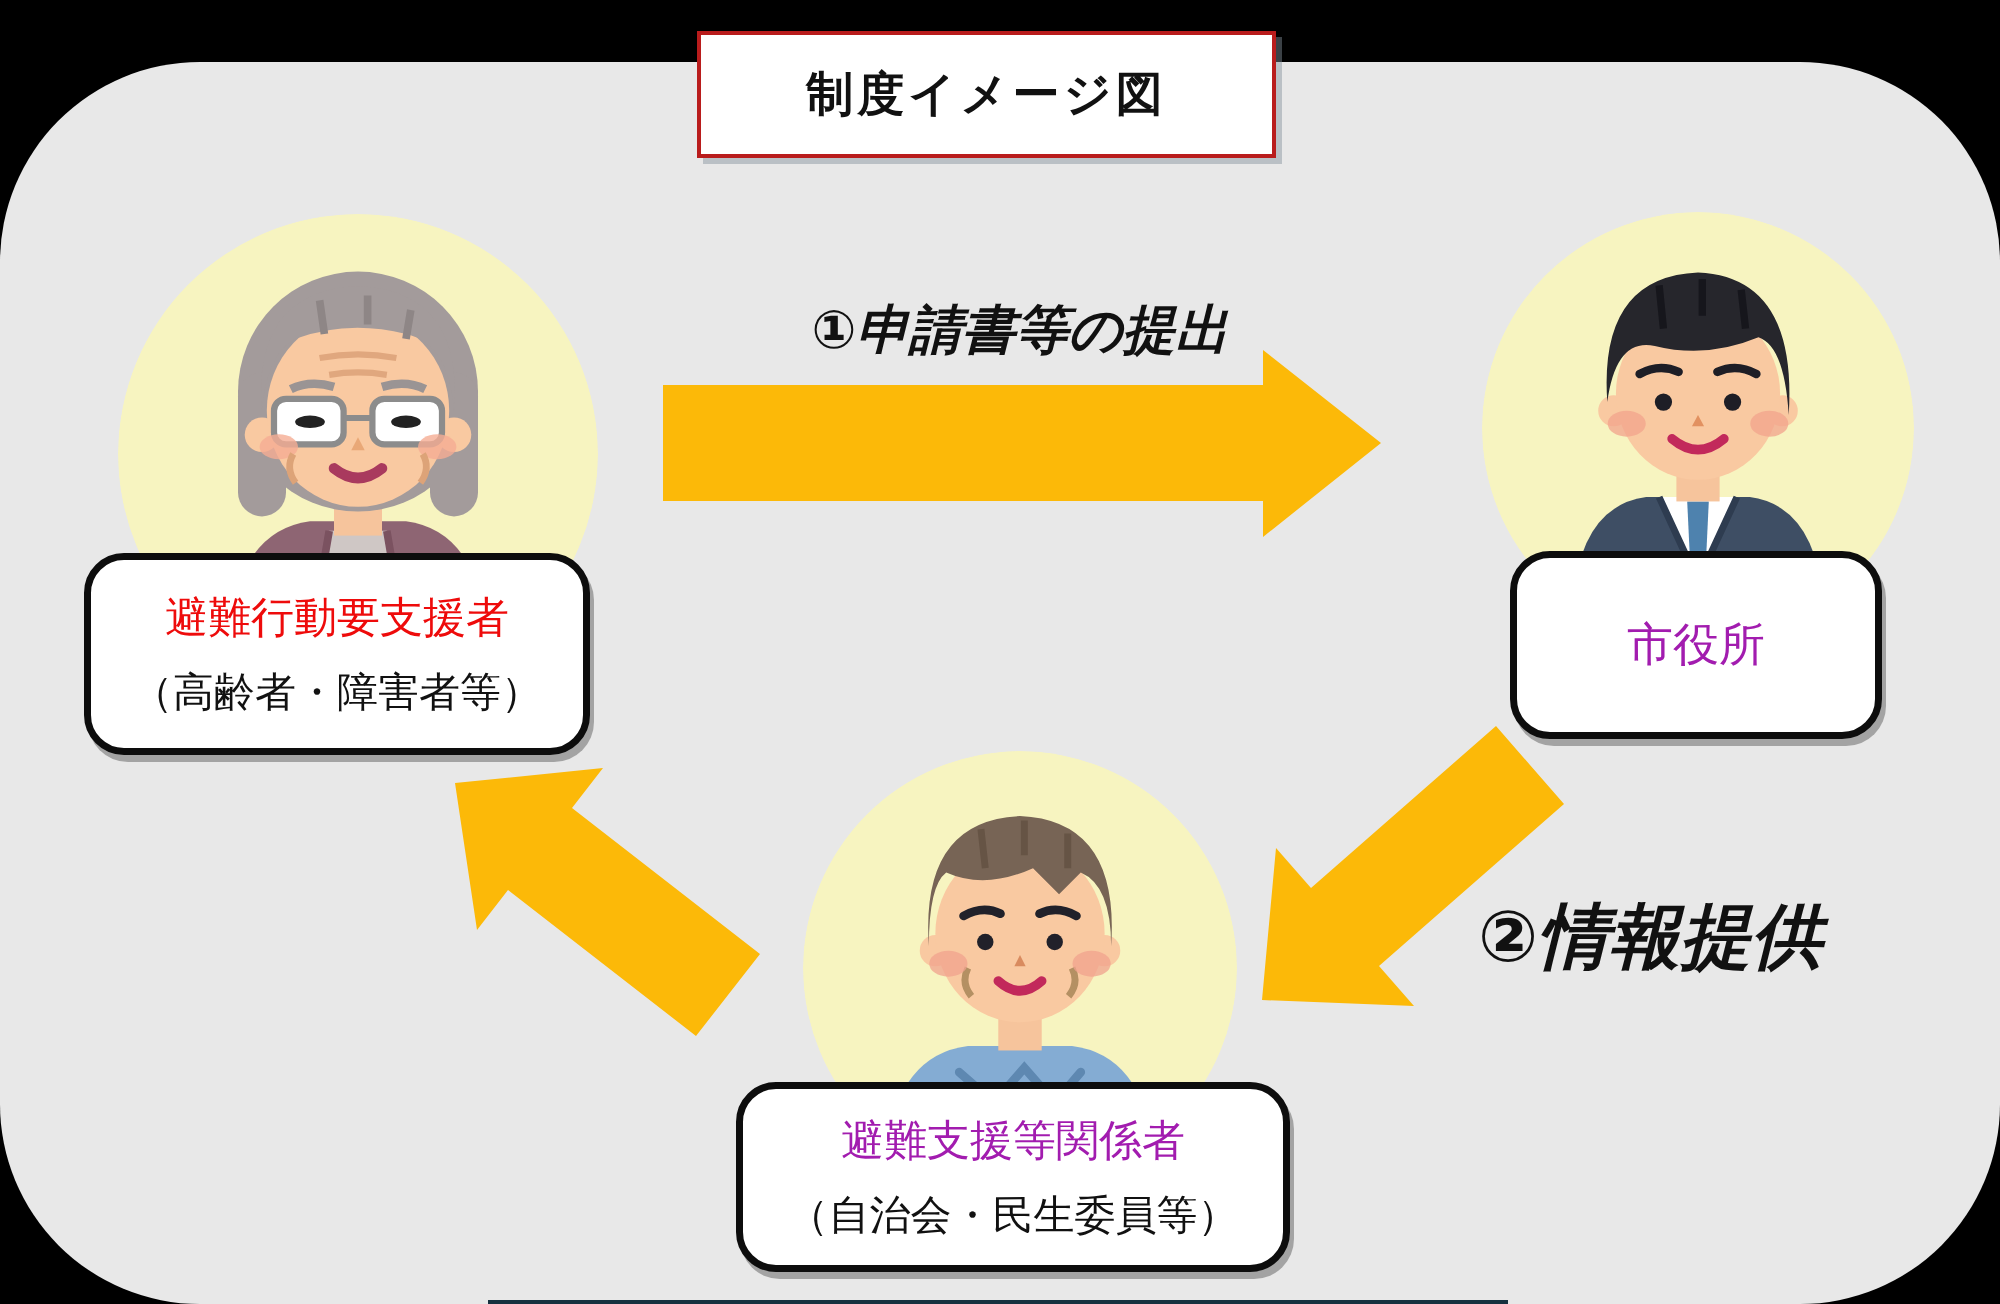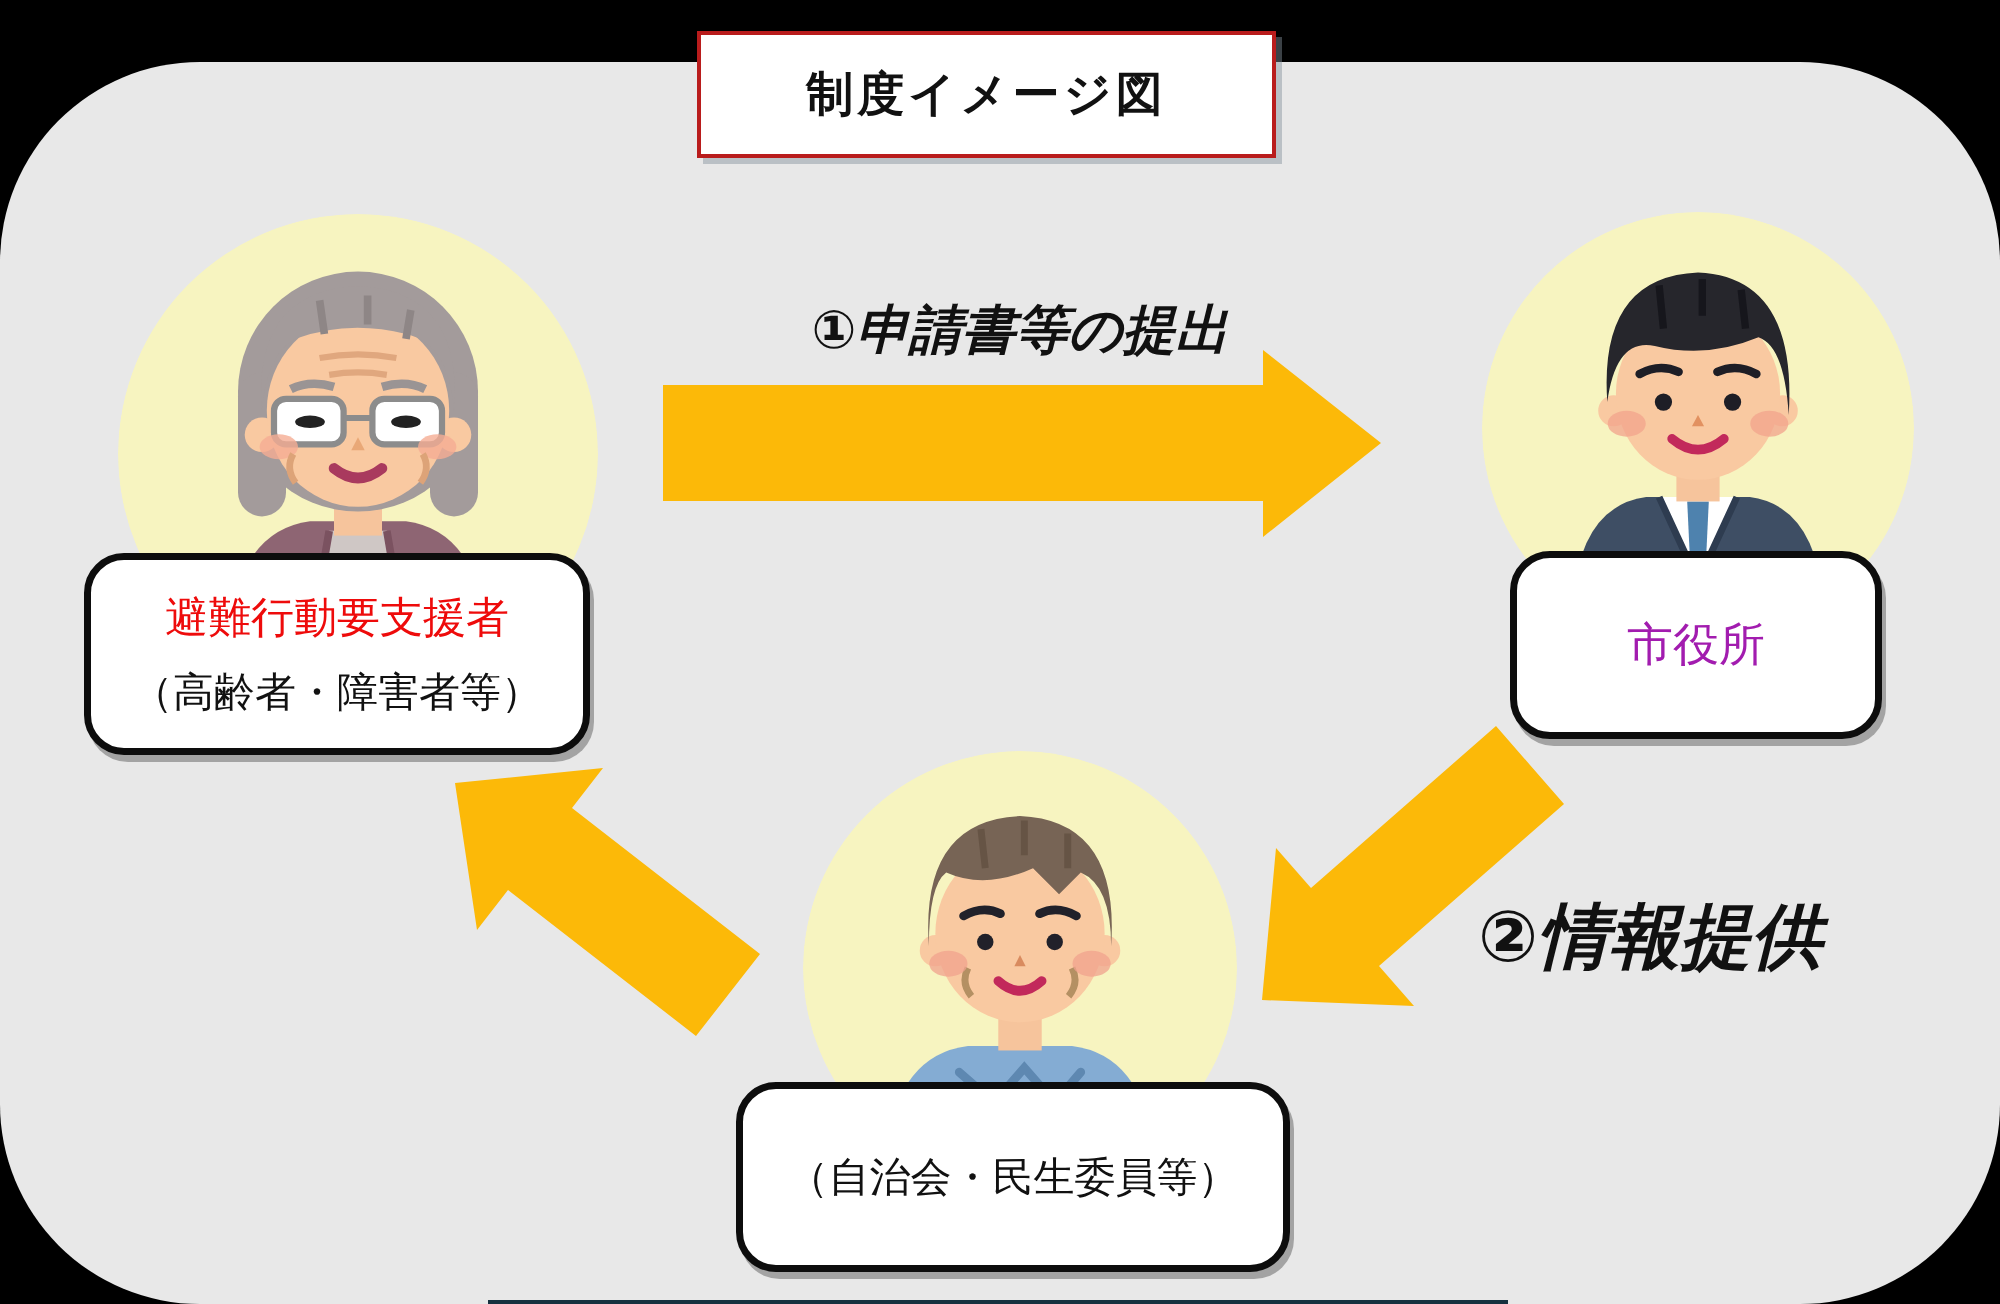--- a/index.html
+++ b/index.html
@@ -182,19 +182,20 @@
   <div class="label-box box-a">
     <div class="main red">避難行動要支援者</div>
     <div class="sub">（高齢者・障害者等）</div>
   </div>
 
   <div class="label-box box-b">
     <div class="main">市役所</div>
   </div>
 
   <div class="label-box box-c">
+    <div class="main">避難支援等関係者</div>
     <div class="sub">（自治会・民生委員等）</div>
   </div>
 
   <div class="flow-label flow-1">①申請書等の提出</div>
   <div class="flow-label flow-2">②情報提供</div>
 
 </div>
 
 </body></html>

